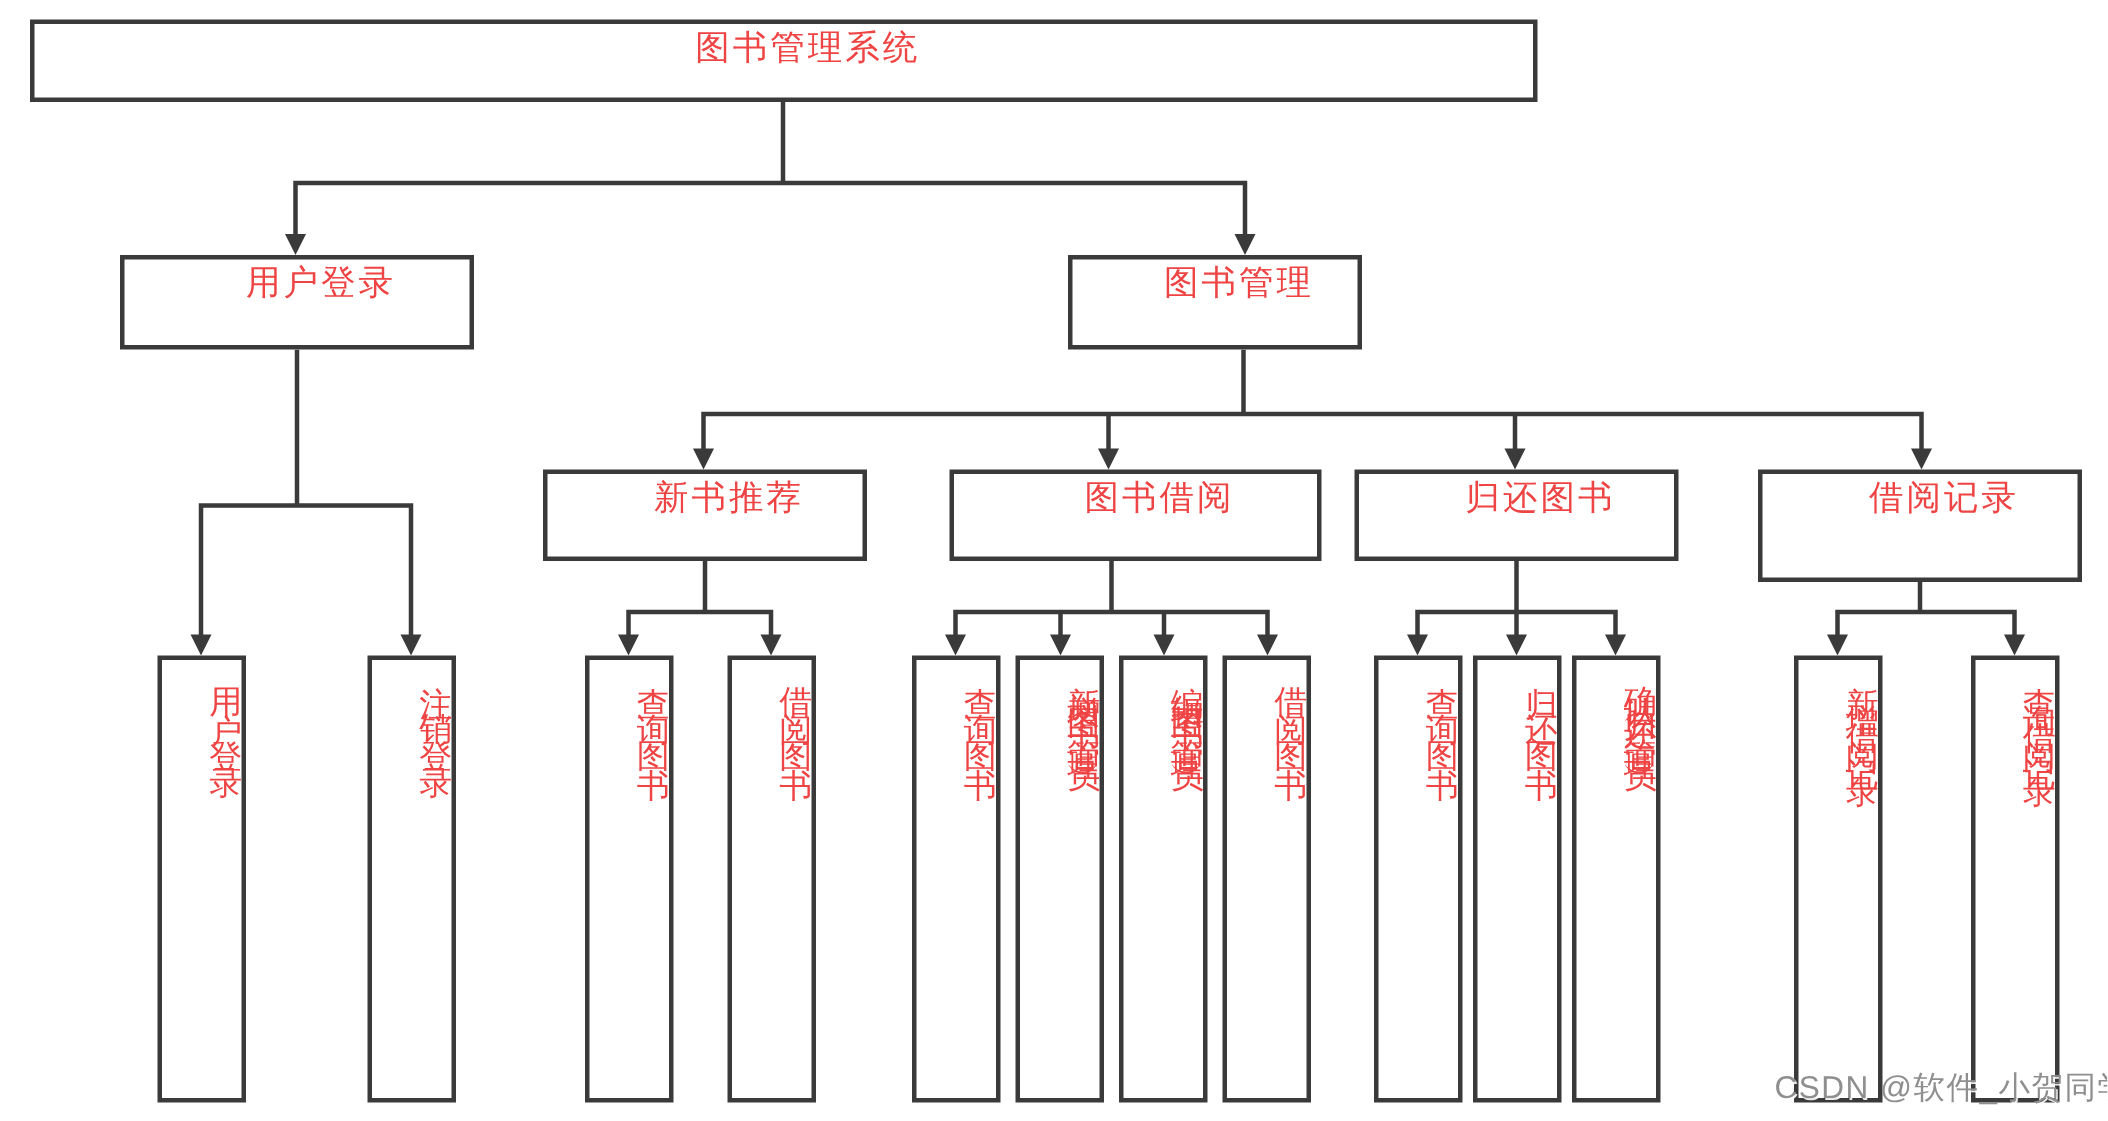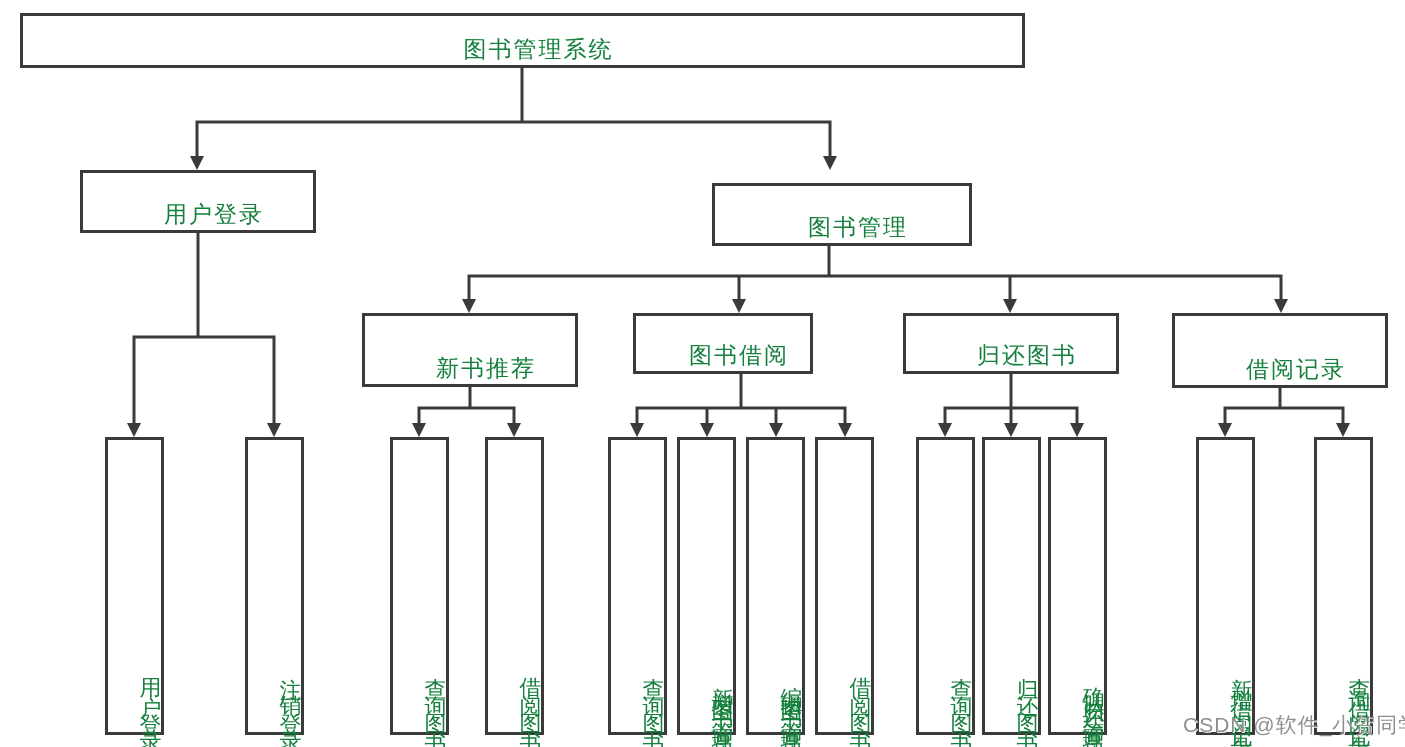--- a/index.html
+++ b/index.html
@@ -25,23 +25,23 @@
     stroke: #3a3a3a;
     stroke-width: 3;
     stroke-linejoin: miter;
   }
   .ah { fill: #3a3a3a; stroke: none; }
   .node {
     position: absolute;
     background: #ffffff;
     border: 3px solid #3a3a3a;
     display: flex;
-    align-items: flex-end;
+    align-items: flex-start;
     justify-content: center;
-    color: #15803d;
+    color: #ef4444;
     padding-left: 32px;
   }
   .h-node { font-size: 23px; letter-spacing: 2px; }
   .v-node span {
     writing-mode: vertical-rl;
     text-orientation: mixed;
     font-size: 22px;
     line-height: 1;
   }
   .sp-lg span { letter-spacing: 18px; }  
@@ -125,28 +125,28 @@
     </g>
   </svg>
 
   <div class="node h-node" style="left:20px; top:13px; width:1005px; height:55px;">
     <span>图书管理系统</span>
   </div>
 
   <div class="node h-node" style="left:80px; top:170px; width:236px; height:63px;">
     <span>用户登录</span>
   </div>
-  <div class="node h-node" style="left:712px; top:183px; width:260px; height:63px;">
+  <div class="node h-node" style="left:712px; top:170px; width:196px; height:63px;">
     <span>图书管理</span>
   </div>
 
-  <div class="node h-node" style="left:362px; top:313px; width:216px; height:74px;">
+  <div class="node h-node" style="left:362px; top:313px; width:216px; height:61px;">
     <span>新书推荐</span>
   </div>
-  <div class="node h-node" style="left:633px; top:313px; width:180px; height:61px;">
+  <div class="node h-node" style="left:633px; top:313px; width:248px; height:61px;">
     <span>图书借阅</span>
   </div>
   <div class="node h-node" style="left:903px; top:313px; width:216px; height:61px;">
     <span>归还图书</span>
   </div>
   <div class="node h-node" style="left:1172px; top:313px; width:216px; height:75px;">
     <span>借阅记录</span>
   </div>
 
   <div class="node v-node sp-lg" style="left:105px; top:437px; width:59px; height:298px;">

